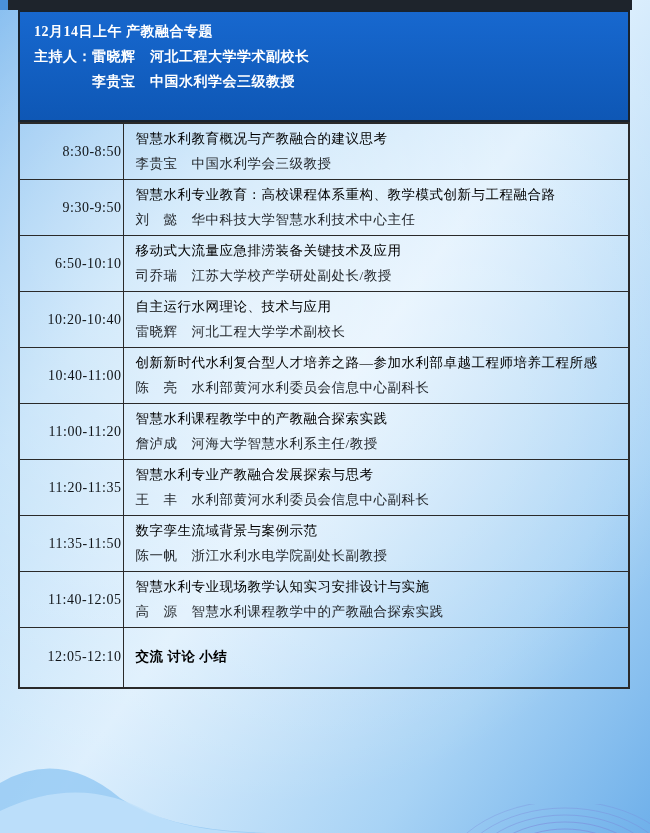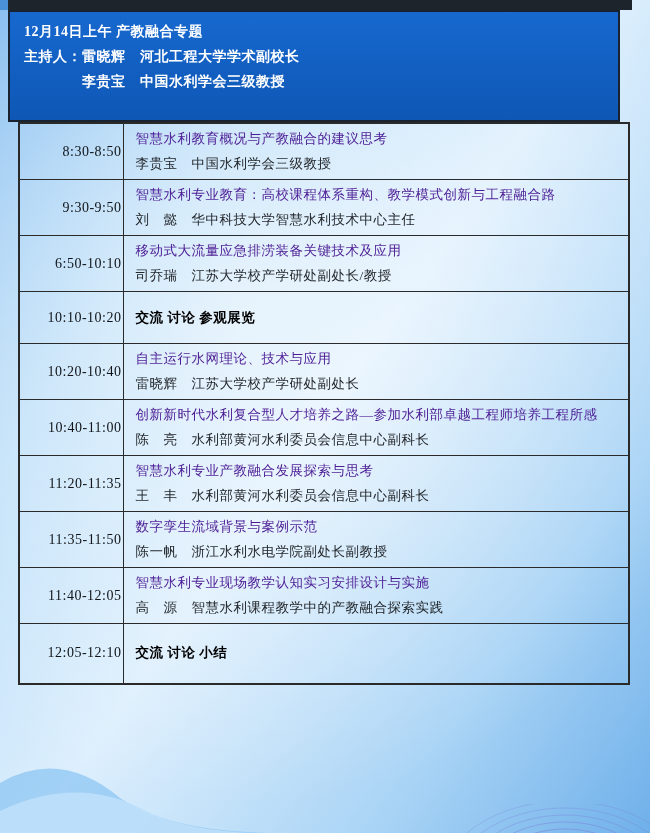--- a/index.html
+++ b/index.html
@@ -7,21 +7,21 @@
     width:650px;height:833px;position:relative;overflow:hidden;
     font-family:"Liberation Serif","DejaVu Serif",serif;
     background:
       radial-gradient(120% 95% at 38% 38%, rgba(255,255,255,.55), rgba(255,255,255,0) 62%),
       linear-gradient(125deg,#7cb8ee 0%,#b9ddf8 26%,#ddeffd 50%,#a8d3f5 78%,#6fb0ea 100%);
   }
   .top-strip{position:absolute;left:8px;top:0;width:624px;height:10px;background:#1e242c;}
   .top-corner{position:absolute;left:0;top:0;width:8px;height:10px;background:#4a90d9;}
 
   .header-panel{
-    position:absolute;left:8px;top:10px;width:612px;height:112px;
+    position:absolute;left:18px;top:10px;width:612px;height:112px;
     background:linear-gradient(180deg,#1768cf 0%,#0e57b5 100%);
     border:2px solid #18232f;box-sizing:border-box;
     padding:7px 0 0 14px;
   }
   .header-line{
     color:#ffffff;font-weight:bold;font-size:14px;line-height:25px;
     white-space:pre;letter-spacing:.5px;
   }
 
   .schedule-table{
@@ -31,21 +31,21 @@
   }
   .schedule-table td{
     border:1px solid #2a2a2a;vertical-align:middle;box-sizing:border-box;
     background:transparent;
   }
   .time-cell{
     width:104px;text-align:right;color:#101418;font-size:14px;letter-spacing:.5px;
   }
   .content-cell{padding:4px 8px 4px 12px;}
   .session-title{
-    color:#4c1d95;font-size:13.5px;line-height:22px;white-space:nowrap;letter-spacing:.5px;
+    color:#000000;font-size:13.5px;line-height:22px;white-space:nowrap;letter-spacing:.5px;
   }
   .session-speaker{
     color:#23272c;font-size:13.5px;line-height:22px;white-space:nowrap;letter-spacing:.5px;
     margin-top:3px;
   }
   .break-row .session-title{font-weight:bold;color:#000;}
   .deco{position:absolute;pointer-events:none;}
 </style>
 </head>
 <body>
@@ -94,38 +94,39 @@
         <div class="session-speaker">刘　懿　华中科技大学智慧水利技术中心主任</div>
       </td>
     </tr>
     <tr class="session-row" style="height:48px">
       <td class="time-cell">6:50-10:10</td>
       <td class="content-cell">
         <div class="session-title">移动式大流量应急排涝装备关键技术及应用</div>
         <div class="session-speaker">司乔瑞　江苏大学校产学研处副处长/教授</div>
       </td>
     </tr>
-    <tr class="session-row break-row" style="height:52px">
-      <td class="time-cell">10:10-10:20</td>
-      <td class="content-cell">
-        <div class="session-title">交流 讨论 参观展览</div>
-      </td>
-    </tr>
     <tr class="session-row" style="height:56px">
       <td class="time-cell">10:20-10:40</td>
       <td class="content-cell">
         <div class="session-title">自主运行水网理论、技术与应用</div>
-        <div class="session-speaker">雷晓辉　江苏大学校产学研处副处长</div>
+        <div class="session-speaker">雷晓辉　河北工程大学学术副校长</div>
       </td>
     </tr>
     <tr class="session-row" style="height:54px">
       <td class="time-cell">10:40-11:00</td>
       <td class="content-cell">
         <div class="session-title">创新新时代水利复合型人才培养之路—参加水利部卓越工程师培养工程所感</div>
         <div class="session-speaker">陈　亮　水利部黄河水利委员会信息中心副科长</div>
+      </td>
+    </tr>
+    <tr class="session-row" style="height:56px">
+      <td class="time-cell">11:00-11:20</td>
+      <td class="content-cell">
+        <div class="session-title">智慧水利课程教学中的产教融合探索实践</div>
+        <div class="session-speaker">詹泸成　河海大学智慧水利系主任/教授</div>
       </td>
     </tr>
     <tr class="session-row" style="height:54px">
       <td class="time-cell">11:20-11:35</td>
       <td class="content-cell">
         <div class="session-title">智慧水利专业产教融合发展探索与思考</div>
         <div class="session-speaker">王　丰　水利部黄河水利委员会信息中心副科长</div>
       </td>
     </tr>
     <tr class="session-row" style="height:50px">

